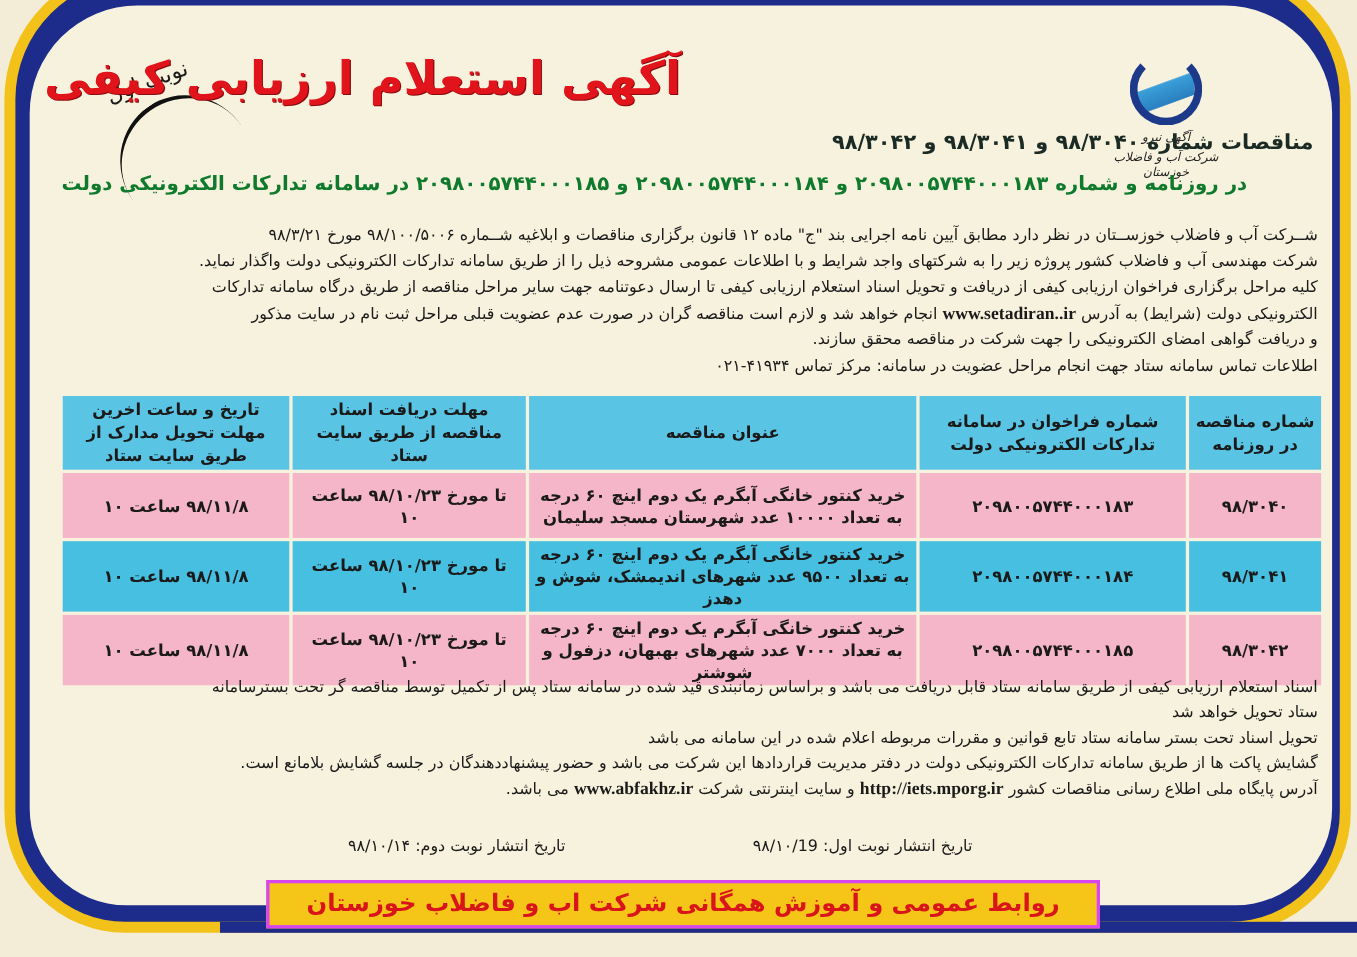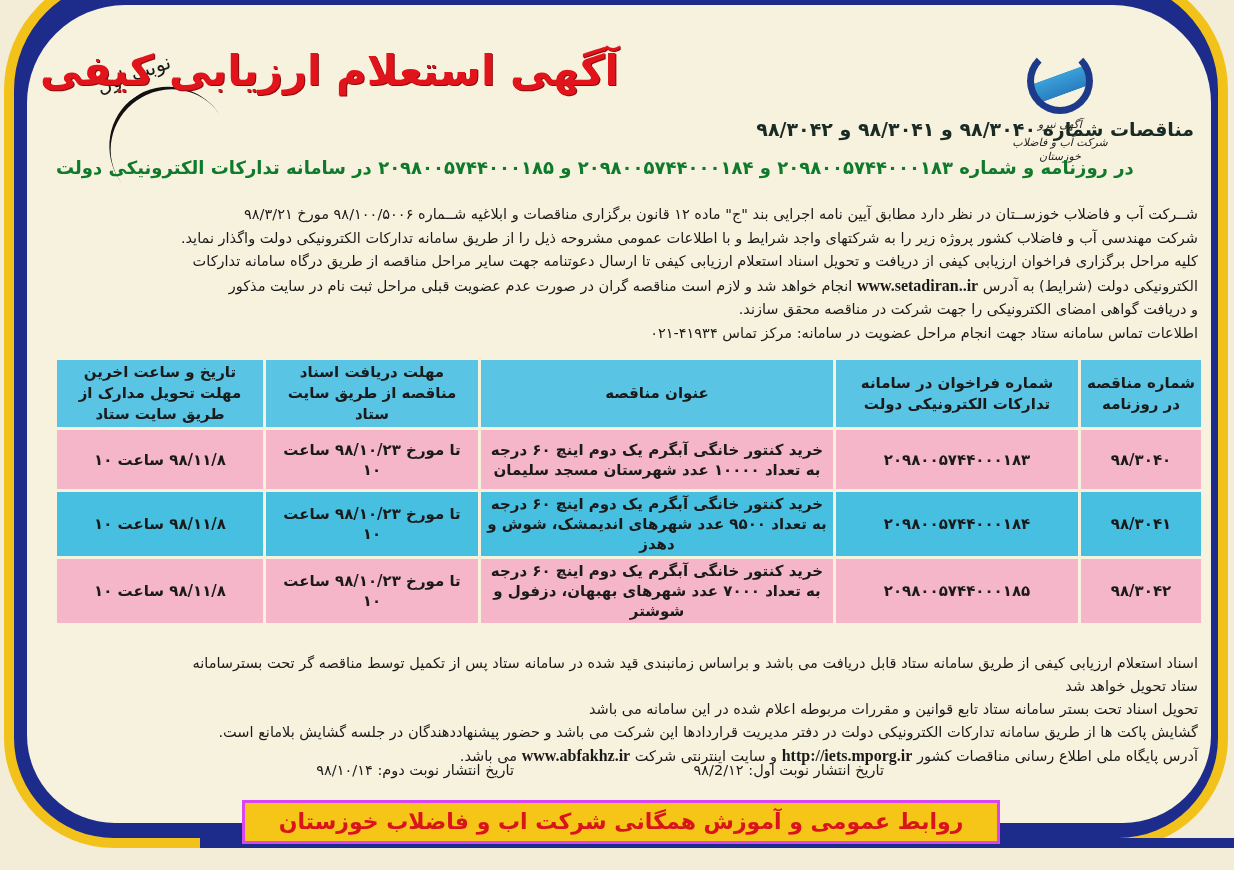--- a/index.html
+++ b/index.html
@@ -81,21 +81,21 @@
   }
   table.tenders th {
     background:#5ac4e4; height:62px; font-size:15px; line-height:21px; padding:2px 6px;
   }
   table.tenders td {
     height:55px; text-align:center; padding:2px 6px; line-height:20px;
   }
   tr.pink td { background:#f4b6c8; }
   tr.blue td { background:#46bfe0; }
   .footer-text {
-    position:absolute; top:652px; left:28px; width:1130px;
+    position:absolute; top:614px; left:28px; width:1130px;
     font-size:14.5px; line-height:23px; color:#1a1a1a;
   }
   .footer-text p { margin:0; }
   .dates {
     position:absolute; top:762px; left:0; width:100%; font-size:14.5px; color:#1a1a1a;
   }
   .date1 { position:absolute; right:310px; }
   .date2 { position:absolute; right:680px; }
   .banner {
     position:absolute; left:242px; top:800px; width:752px; height:38px;
@@ -186,19 +186,19 @@
     <p>
       <span>آدرس پایگاه ملی اطلاع رسانی مناقصات کشور</span>
       <span class="latin">http://iets.mporg.ir</span>
       <span>و سایت اینترنتی شرکت</span>
       <span class="latin">www.abfakhz.ir</span>
       <span>می باشد.</span>
     </p>
   </div>
 
   <div class="dates">
-    <span class="date1">تاریخ انتشار نوبت اول: ۹۸/2/۱۲</span>
+    <span class="date1">تاریخ انتشار نوبت اول: ۹۸/۱۰/19</span>
     <span class="date2">تاریخ انتشار نوبت دوم: ۹۸/۱۰/۱۴</span>
   </div>
 </div>
 
 <div class="banner-bar"></div>
 <div class="banner">روابط عمومی و آموزش همگانی شرکت اب و فاضلاب خوزستان</div>
 
 </body></html>

